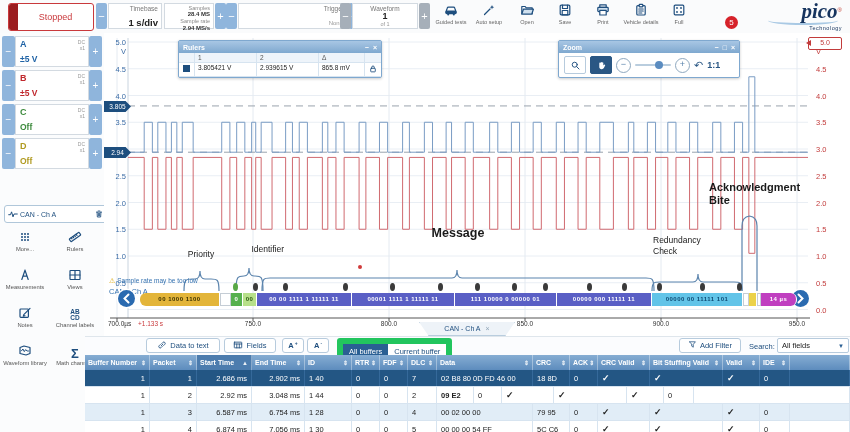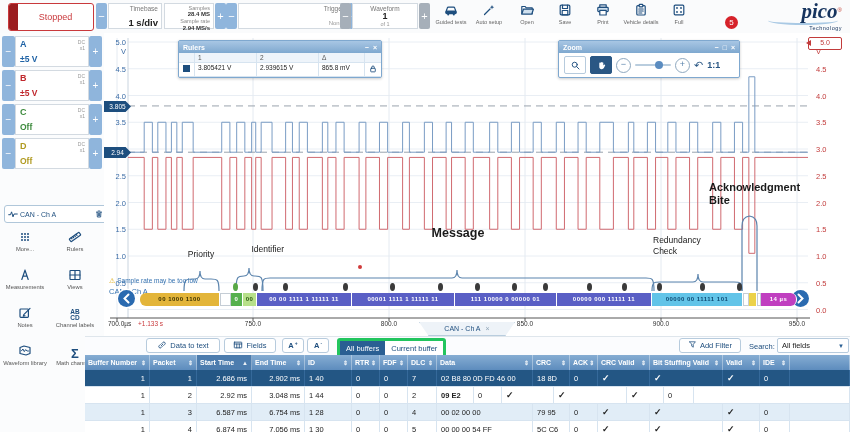--- a/index.html
+++ b/index.html
@@ -107,21 +107,21 @@
   .tick-lbl{position:absolute;top:287px;font-size:6.5px;color:#333;transform:translateX(-50%);}
   #toffset{position:absolute;left:34px;top:287px;font-size:6.5px;color:#c9393c;}
   
   #bottom{position:absolute;left:0;top:322px;width:850px;height:110px;}
   #can-tab{position:absolute;left:419px;top:0;width:94px;height:13px;background:#eef3f8;border:1px solid #b9cdde;border-top:none;
            clip-path:polygon(0 0,100% 0,90% 100%,10% 100%);display:flex;align-items:center;justify-content:center;gap:5px;
            font-size:7px;color:#1e4e7e;cursor:pointer;}
   #tbar2{position:absolute;left:85px;top:14px;right:0;height:19px;background:#fbfcfe;border-top:1px solid #dfe6ec;}
   .b2{position:absolute;top:1px;height:15px;border:1px solid #b7cbdd;border-radius:3px;background:#fff;color:#1e4e7e;font-size:7.5px;
       display:flex;align-items:center;justify-content:center;gap:3px;padding:0 4px;box-sizing:border-box;cursor:pointer;}
-  .seg2{position:absolute;top:1px;height:15px;display:flex;border:3px solid #22c55e;border-radius:3px;overflow:hidden;cursor:pointer;}
+  .seg2{position:absolute;top:1px;height:15px;display:flex;border:6px solid #22c55e;border-radius:3px;overflow:hidden;cursor:pointer;}
   .seg2>div{font-size:7.5px;display:flex;align-items:center;padding:0 6px;}
   .seg2 .on{background:#2a5f93;color:#fff;}
   .seg2 .off{background:#fff;color:#1e4e7e;}
   #search-lbl{position:absolute;left:664px;top:5px;font-size:7.5px;color:#1e4e7e;}
   #search-sel{position:absolute;left:692px;top:1px;width:72px;height:15px;border:1px solid #b7cbdd;border-radius:2px;background:#fff;
               font-size:7.5px;color:#222;display:flex;align-items:center;justify-content:space-between;padding:0 4px;box-sizing:border-box;cursor:pointer;}
   #table{position:absolute;left:85px;top:33px;right:0;}
   #thead{display:flex;height:15px;background:linear-gradient(#86add3,#5d8cbd);}
   .hc{color:#fff;font-size:7px;font-weight:bold;display:flex;align-items:center;justify-content:space-between;
       padding:0 3px;box-sizing:border-box;border-right:1px solid rgba(255,255,255,.35);cursor:pointer;overflow:hidden;white-space:nowrap;}

